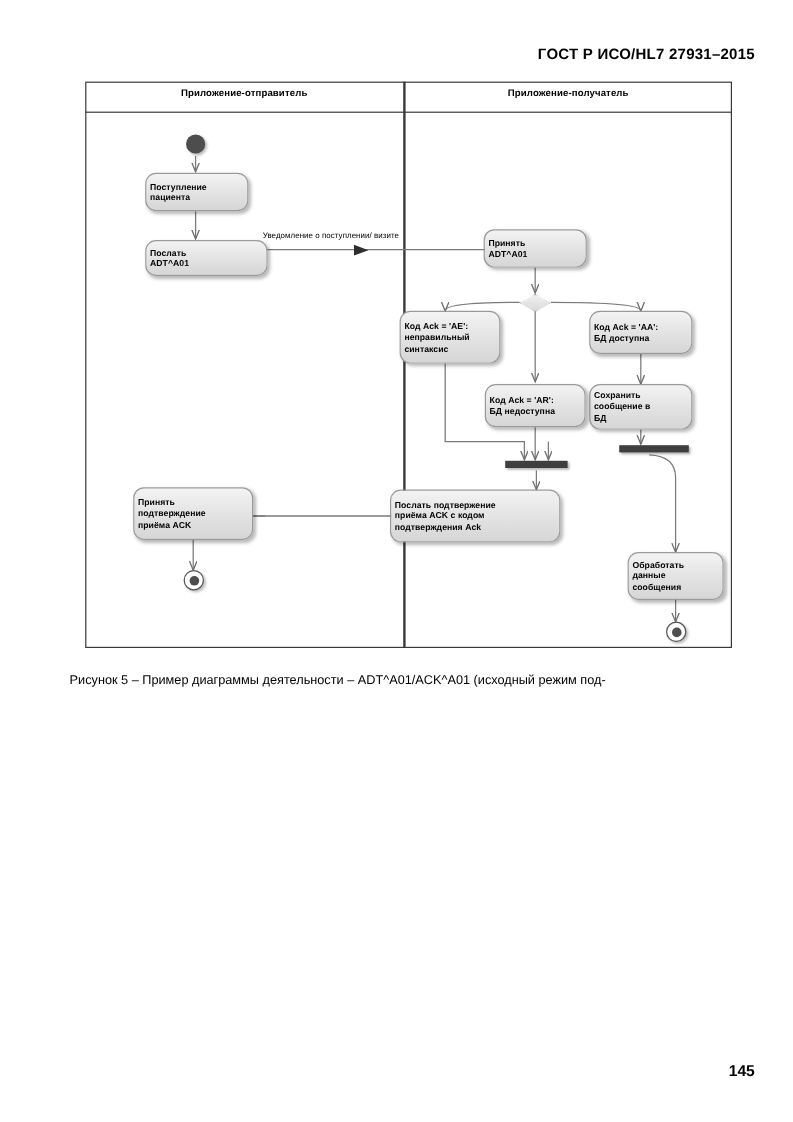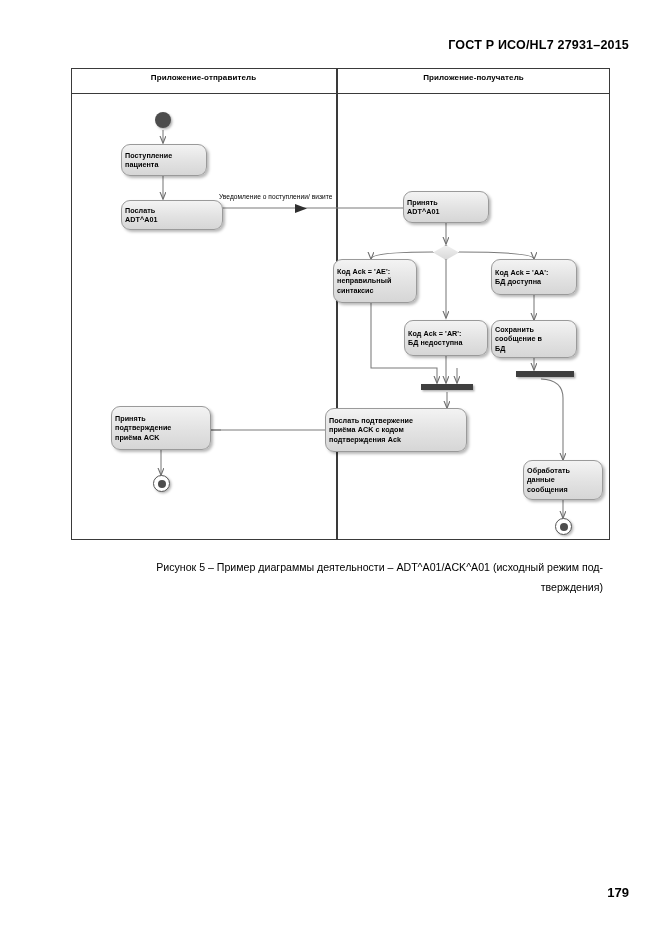--- a/index.html
+++ b/index.html
@@ -169,21 +169,21 @@
     white-space: nowrap;
     color: #000;
   }
   .caption {
     position: absolute;
     left: 58px;
     top: 558px;
     width: 545px;
     font-size: 10.6px;
     line-height: 1.85;
-    text-align: right;
+    text-align: left;
     color: #000;
   }
   .caption .line2 { display: block; }
 </style>
 </head>
 <body>
 
 <div class="page">
 
   <div class="doc-header">ГОСТ Р ИСО/HL7 27931–2015</div>
@@ -304,18 +304,17 @@
 
       <div class="final-node" style="left:484px; top:450px;"></div>
 
       <div class="edge-label" style="left:148px; top:125px;">Уведомление о поступлении/ визите</div>
 
     </div>
   </div>
 
   <div class="caption">
     <span>Рисунок 5 – Пример диаграммы деятельности – ADT^A01/ACK^A01  (исходный режим под-</span>
-    <span class="line2">тверждения)</span>
   </div>
 
-  <div class="page-number">179</div>
+  <div class="page-number">145</div>
 
 </div>
 
 </body></html>

